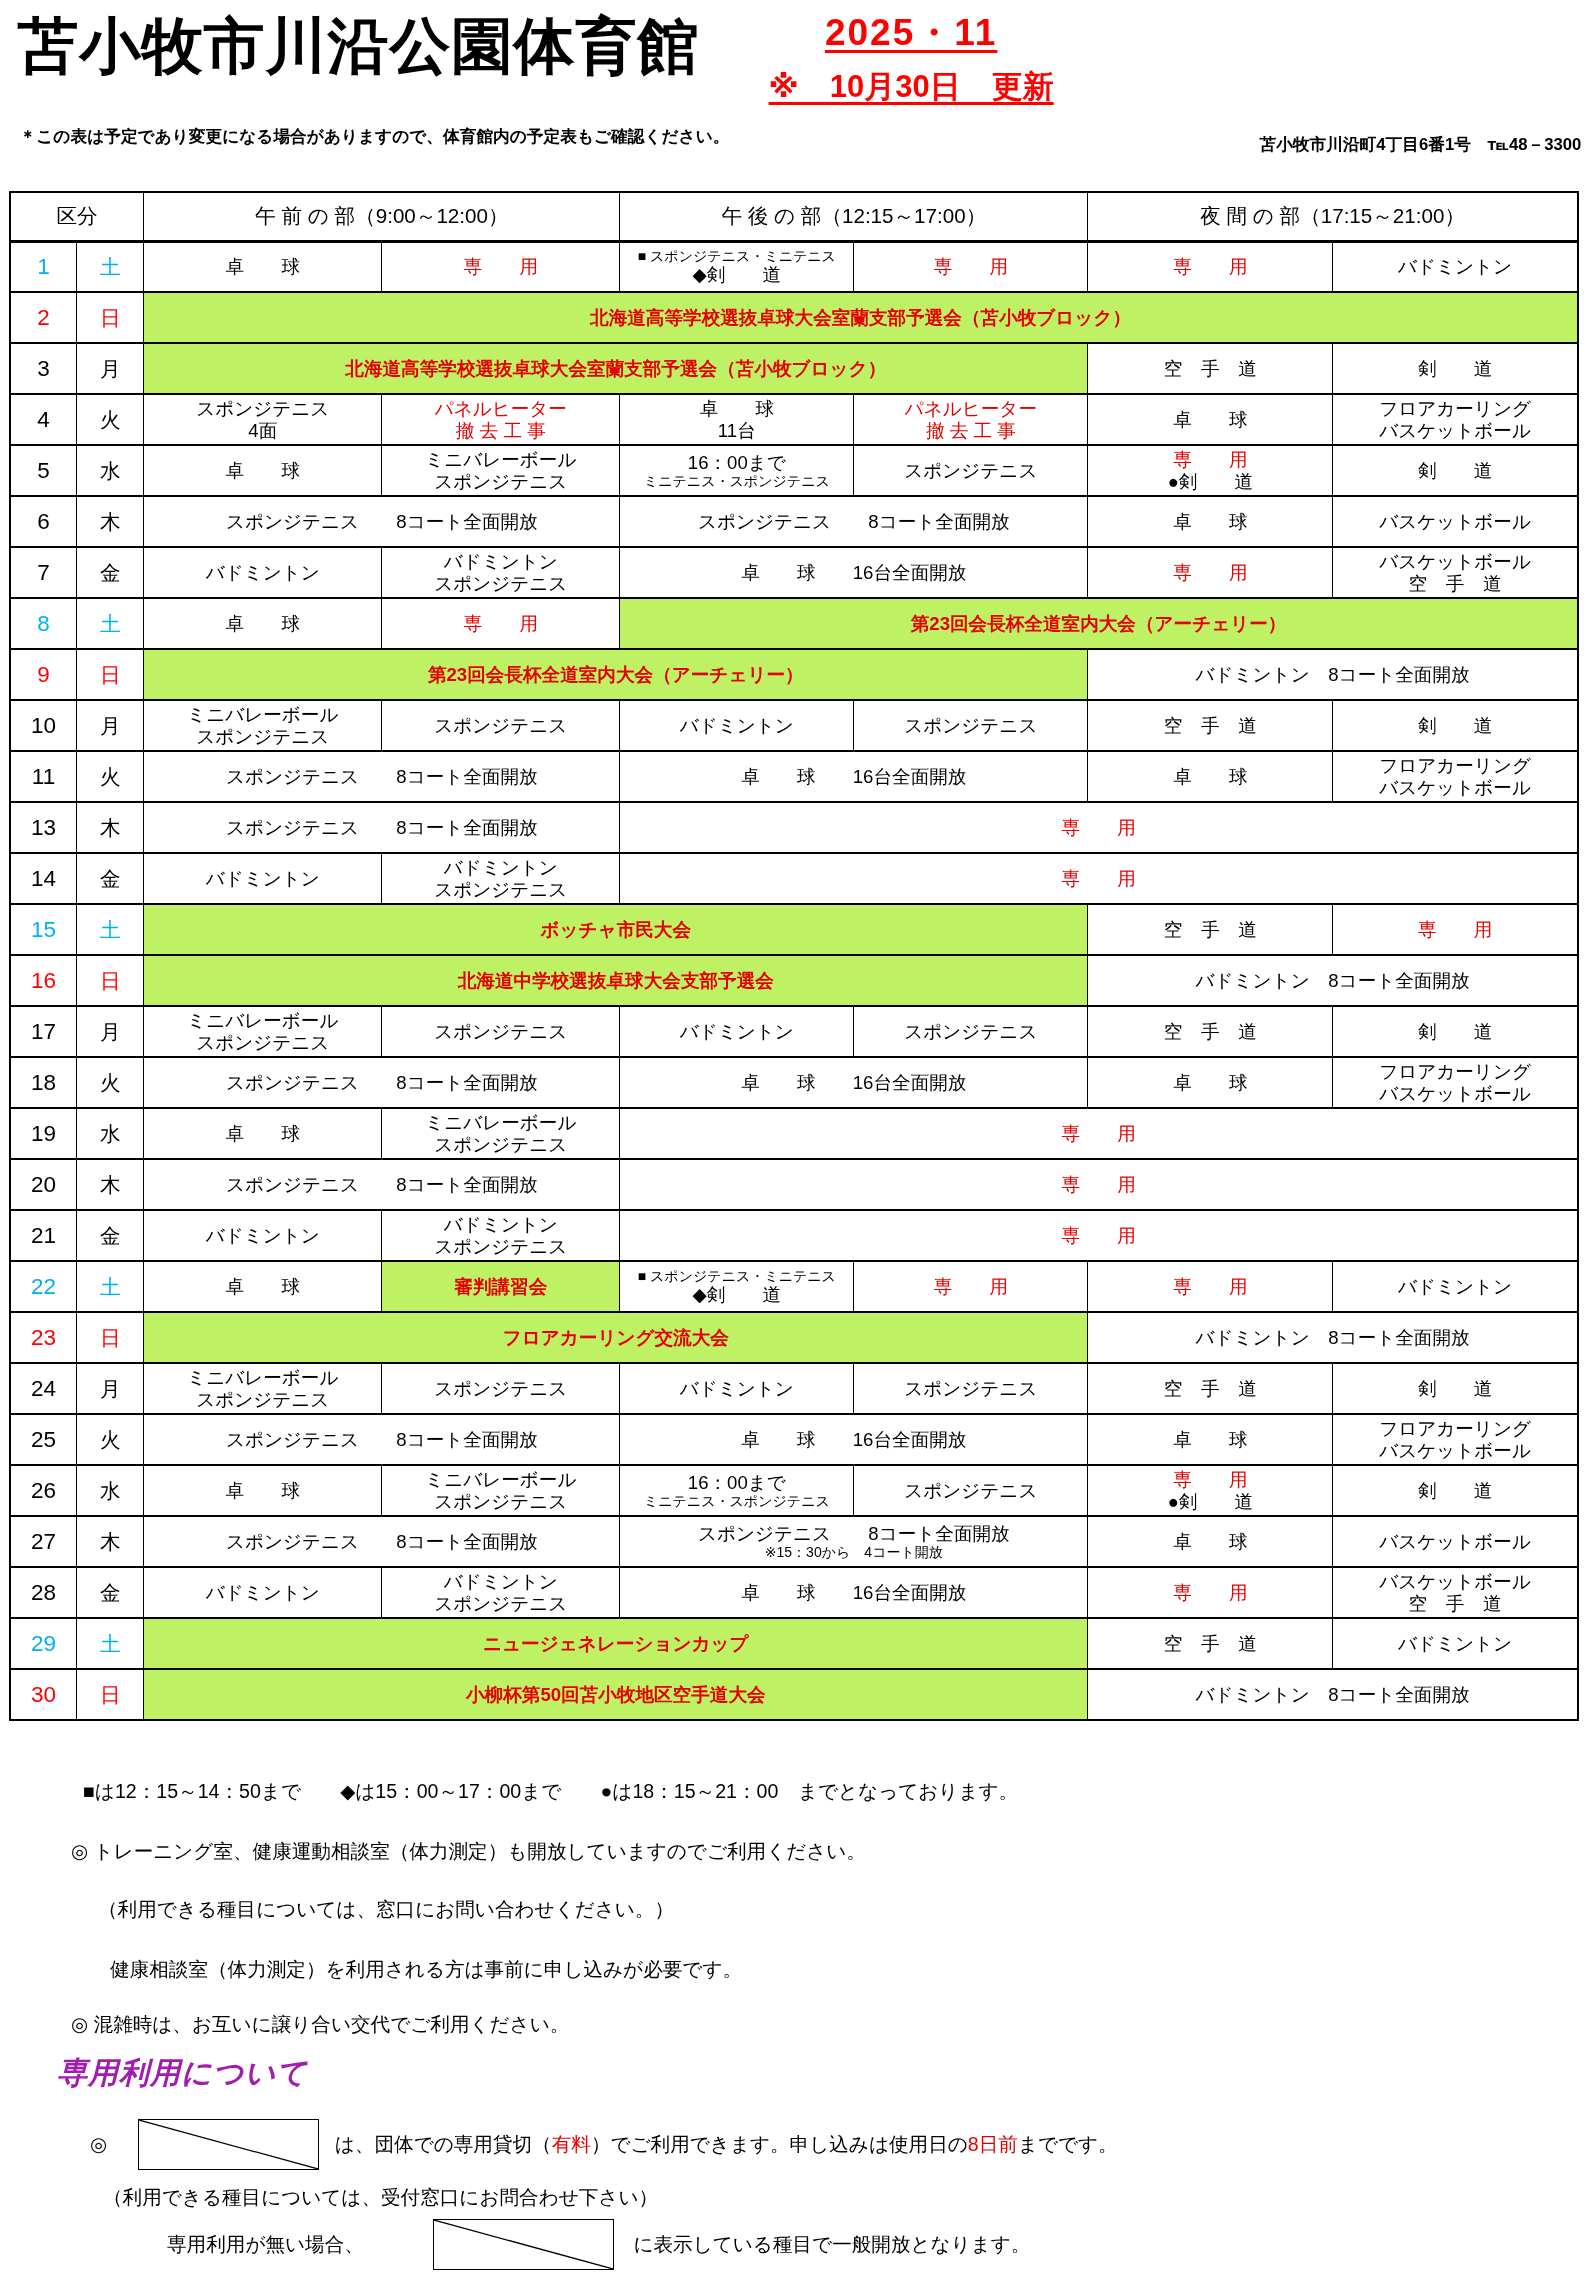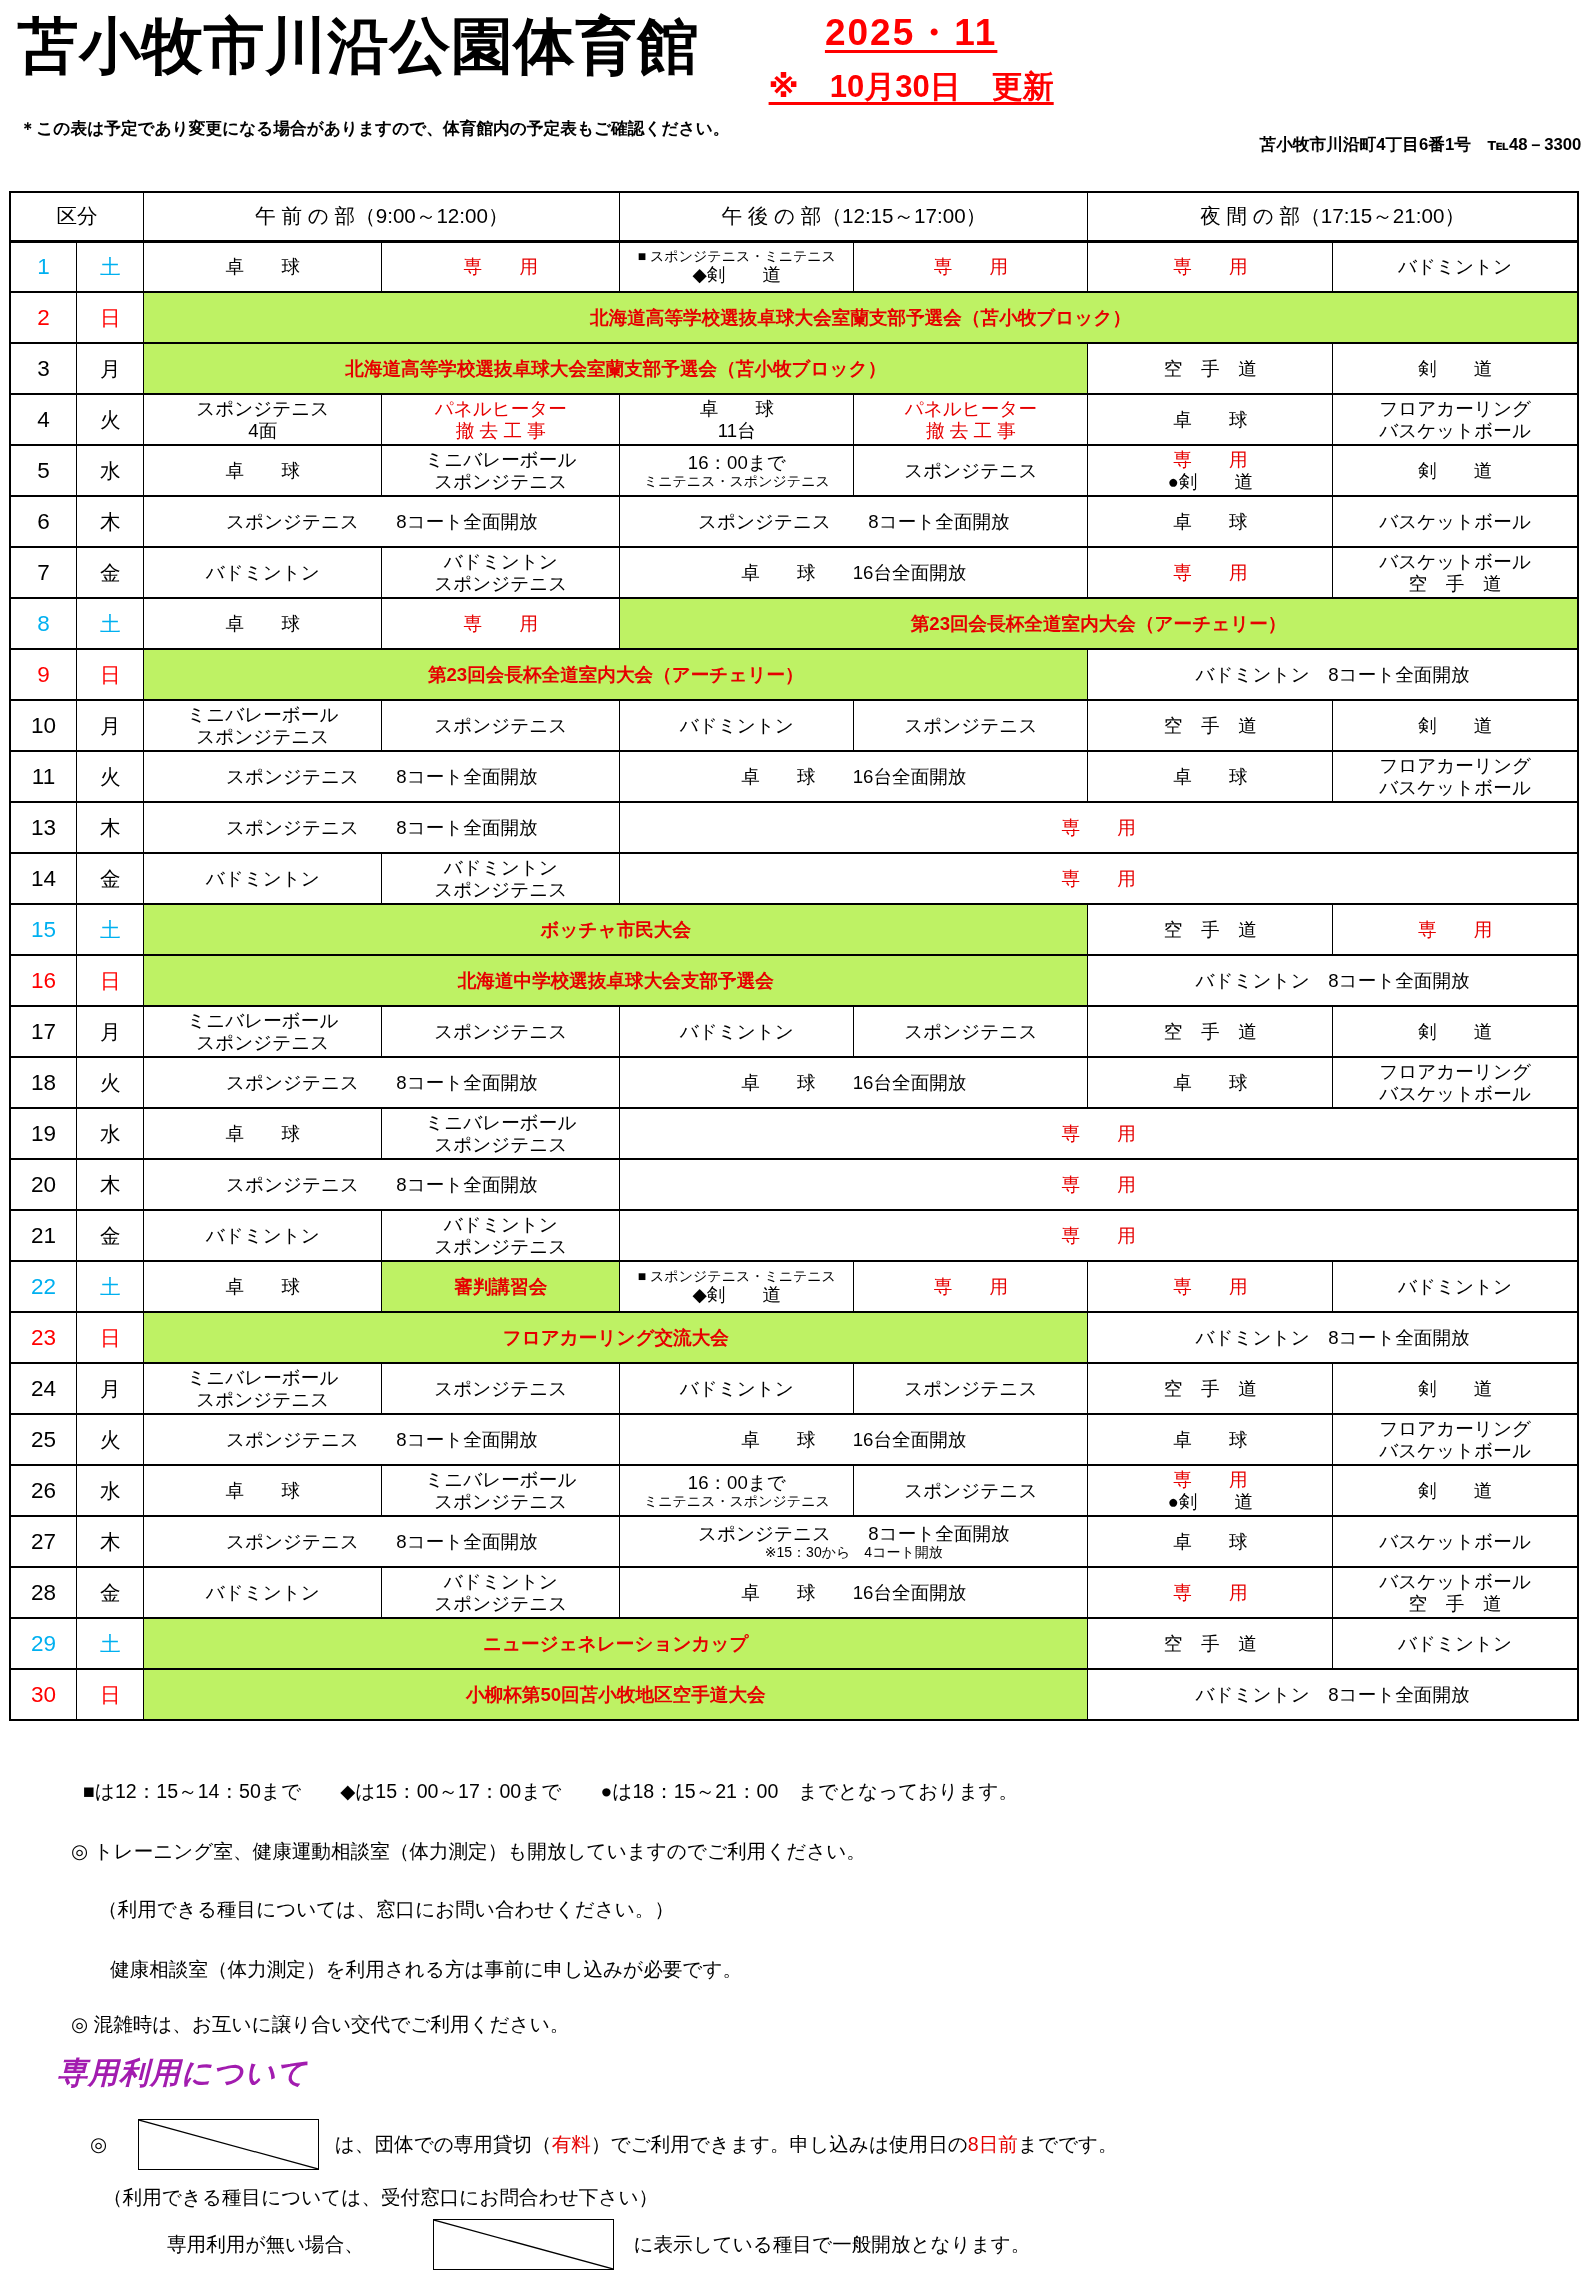--- a/index.html
+++ b/index.html
@@ -6,21 +6,21 @@
   body {
     width:1597px; height:2291px; background:#fff; color:#000;
     font-family:"Liberation Sans","DejaVu Sans",sans-serif;
     overflow:hidden; position:relative;
   }
   .top { display:flex; align-items:flex-start; padding:5.9px 9.8px 0 17.6px; }
   .title { font-size:61px; font-weight:bold; white-space:nowrap; letter-spacing:1px; }
   .datebox { margin-left:69px; margin-top:2px; text-align:center; color:#ff0000; font-weight:bold; }
   .date-line1 { font-size:37px; text-decoration:underline; text-underline-offset:4.9px; letter-spacing:2px; }
   .date-line2 { font-size:31px; text-decoration:underline; text-underline-offset:4.9px; margin-top:7.8px; white-space:nowrap; }
-  .subrow { display:flex; justify-content:space-between; align-items:flex-start; padding:9.8px 15.7px 0 19.6px; }
+  .subrow { display:flex; justify-content:space-between; align-items:center; padding:9.8px 15.7px 0 19.6px; }
   .notice { font-size:16.7px; font-weight:bold; }
   .address { font-size:16.7px; font-weight:bold; margin-top:15.7px; white-space:nowrap; }
 
   table.sched { border-collapse:collapse; table-layout:fixed; width:1568px; margin:35px 0 0 8.8px;
     border:2.9px solid #000; }
   table.sched th, table.sched td { border:1px solid #000; border-top-width:2px; border-bottom-width:2px;
     text-align:center; vertical-align:middle; padding:0 2px; overflow:hidden; }
   table.sched thead th { height:49px; font-size:20.6px; font-weight:normal; border-bottom-width:3.9px; }
   table.sched tbody tr { height:51px; }
   td .ln { font-size:18.6px; line-height:21.6px; white-space:nowrap; }

